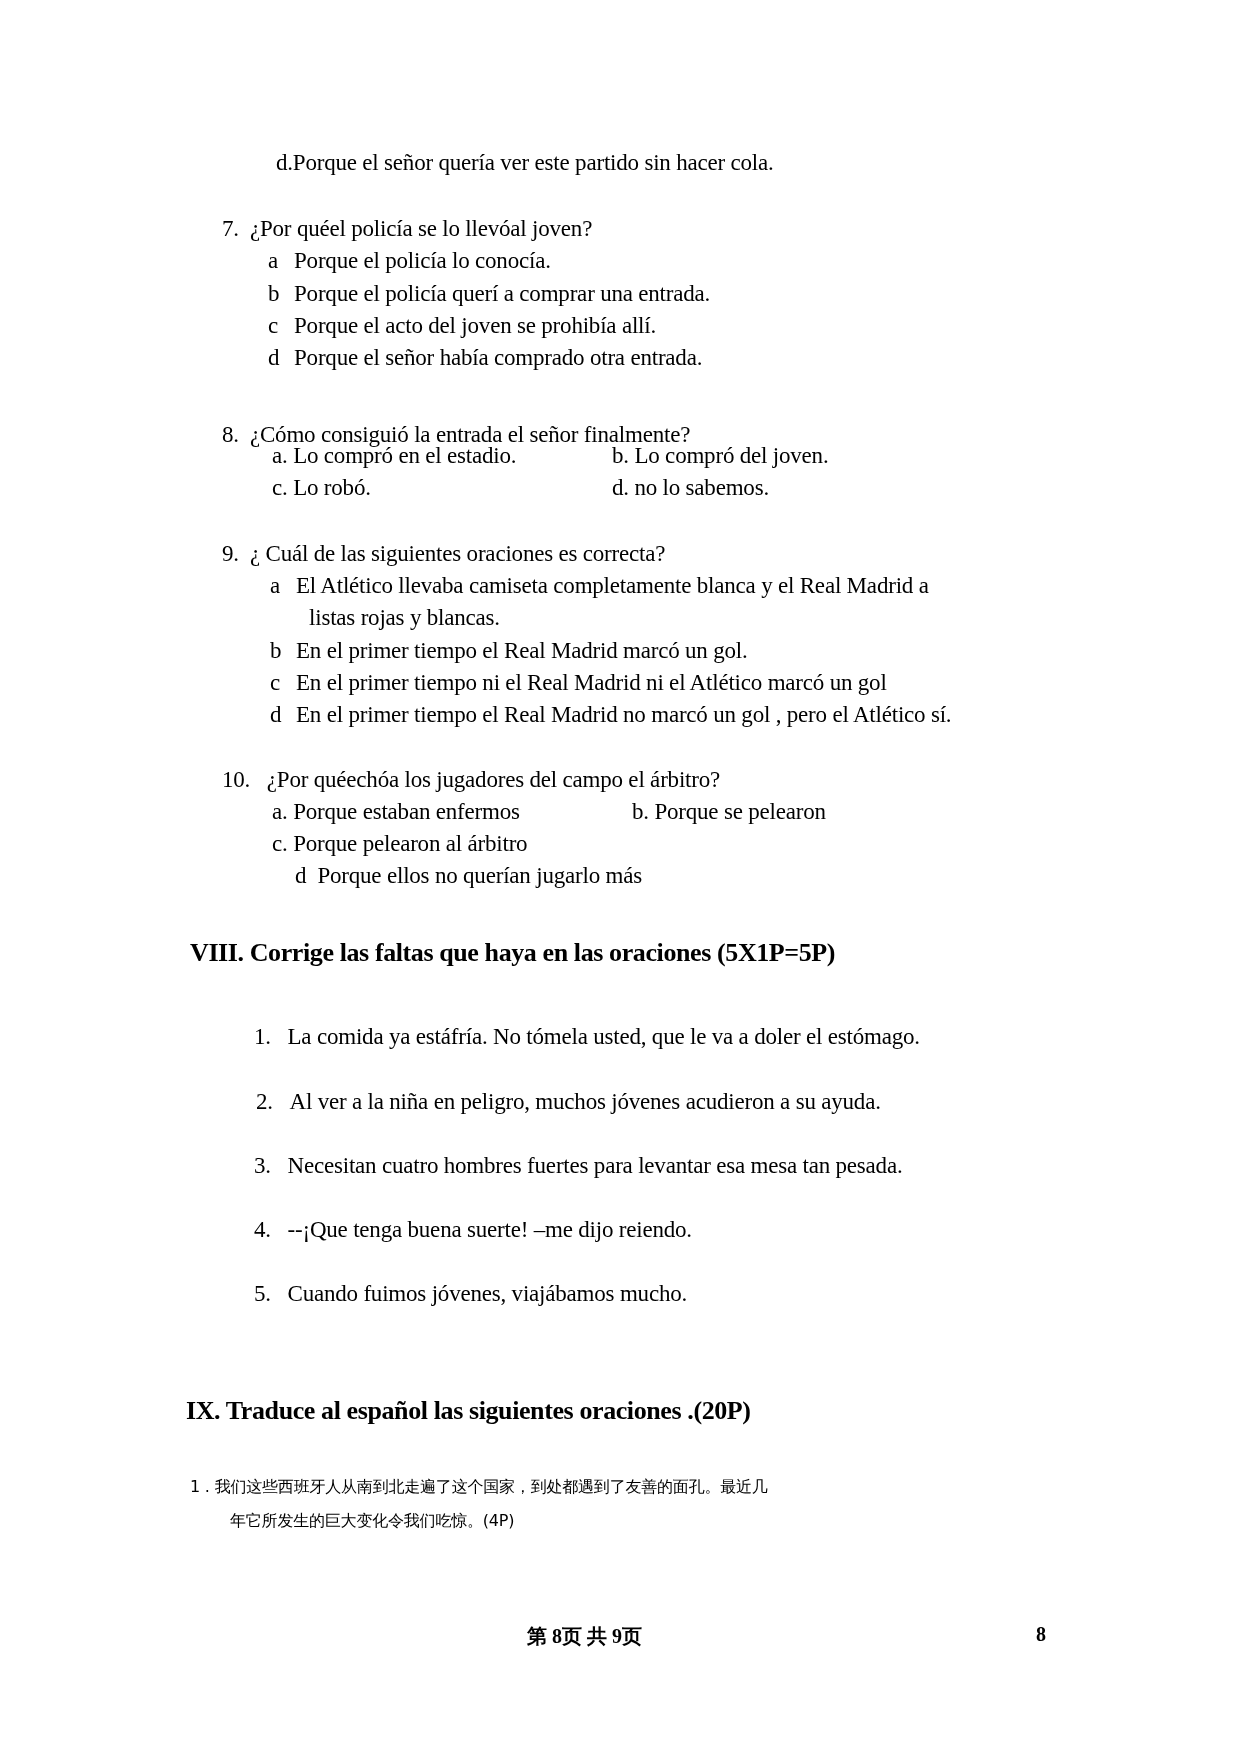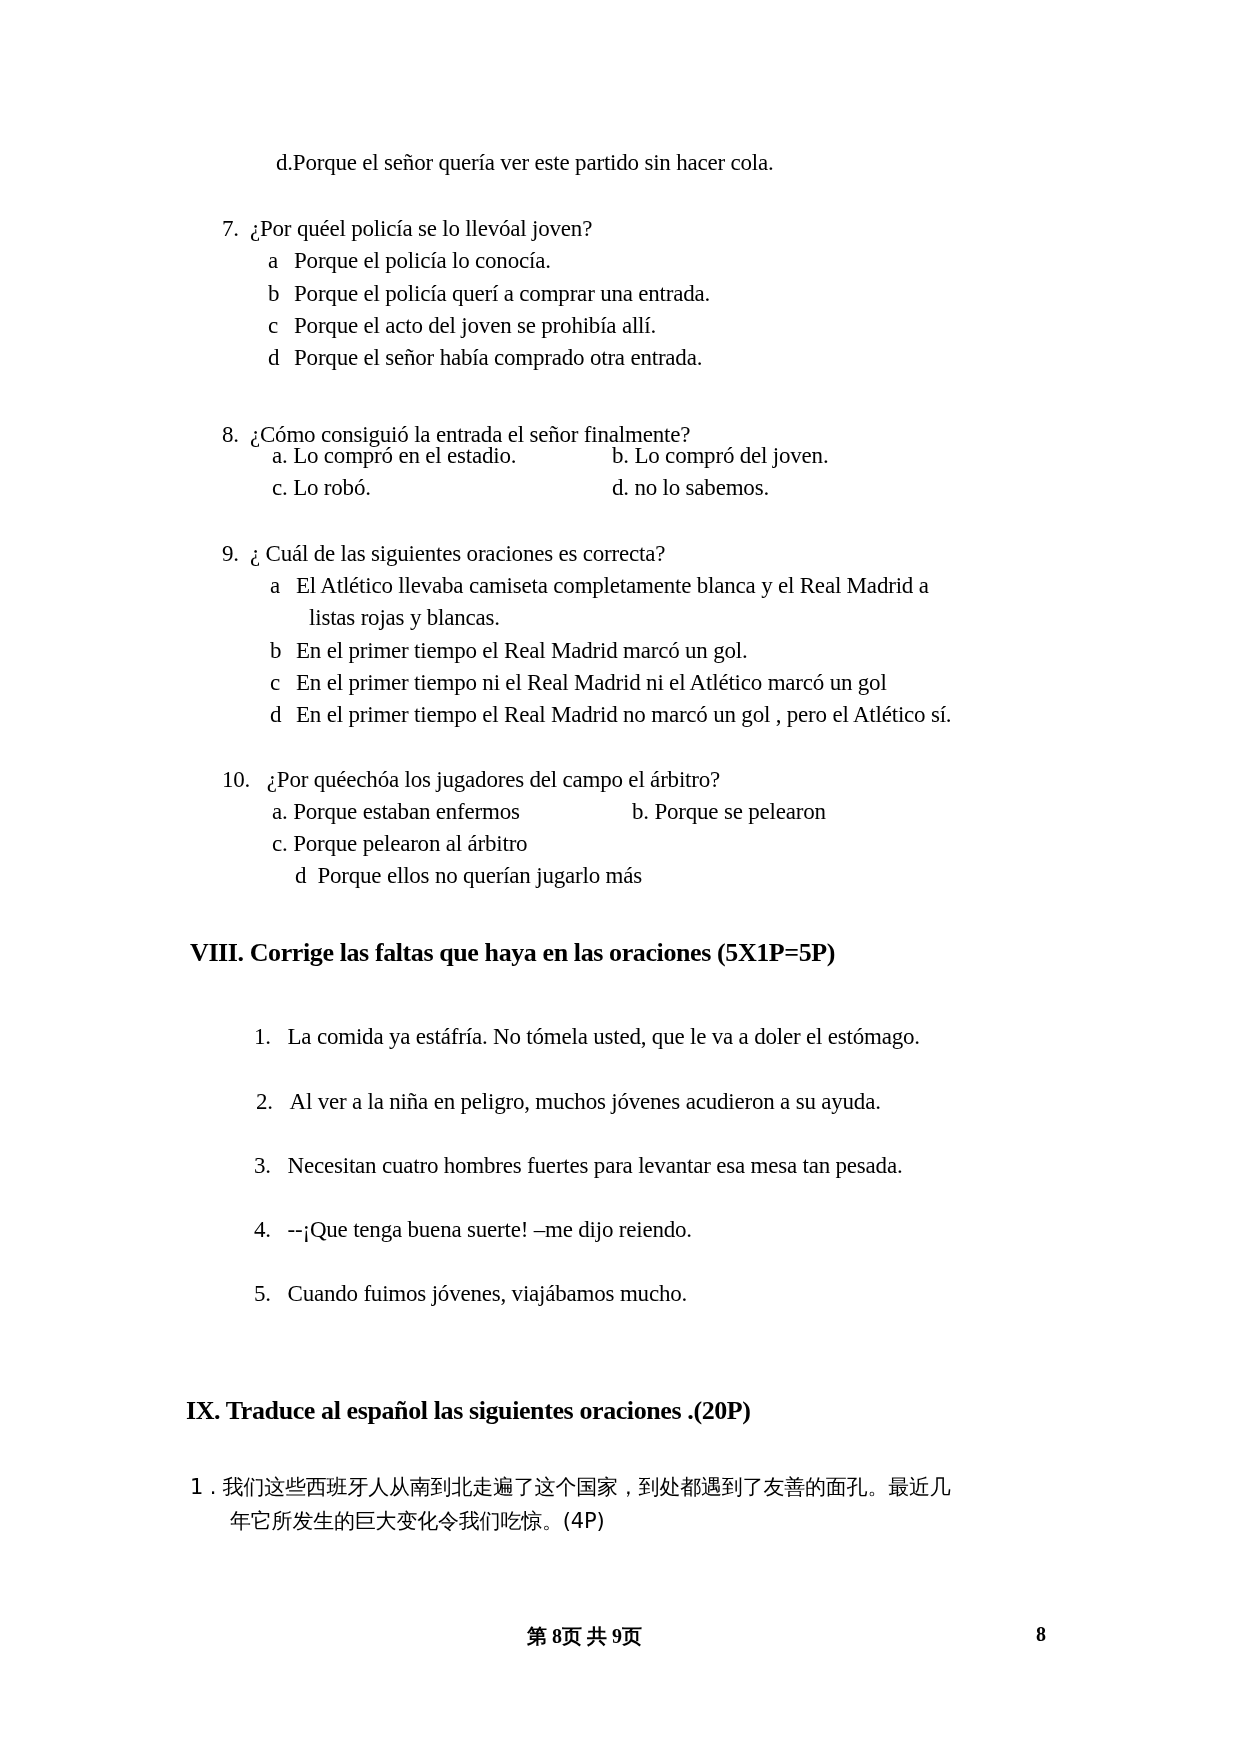--- a/index.html
+++ b/index.html
@@ -3,21 +3,21 @@
   <meta charset="utf-8">
   <style>
     html, body { margin: 0; padding: 0; background: #ffffff; }
     body {
       width: 1241px; height: 1754px; position: relative; overflow: hidden;
       font-family: "Liberation Serif", "DejaVu Serif", serif;
       color: #000000;
     }
     .line { position: absolute; font-size: 23px; line-height: 26px; white-space: nowrap; letter-spacing: -0.2px; }
     .heading { position: absolute; font-size: 26px; font-weight: bold; white-space: nowrap; letter-spacing: -0.4px; }
-    .cjk { font-family: "DejaVu Sans", sans-serif; font-size: 21px; }
+    .cjk { font-family: "DejaVu Sans", sans-serif; font-size: 16px; }
     .footer { position: absolute; font-size: 20px; font-weight: bold; white-space: nowrap; }
     .opt-letter { display: inline-block; width: 26px; }
   </style>
 </head>
 <body>
 
 <div class="line" style="left:276px; top:150px;">d.Porque el señor quería ver este partido sin hacer cola.</div>
 
 <div>
   <div class="line" style="left:222px; top:216px;">

